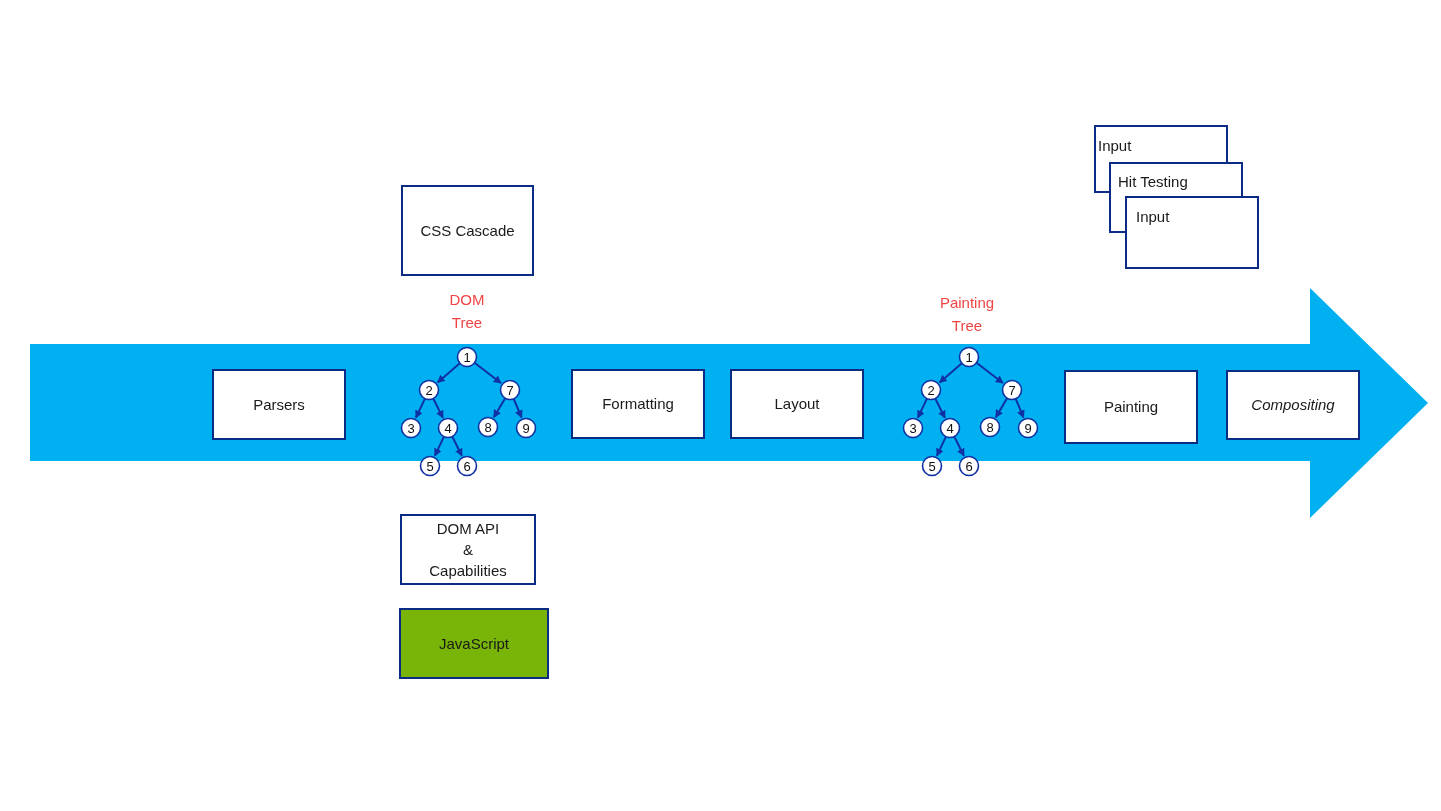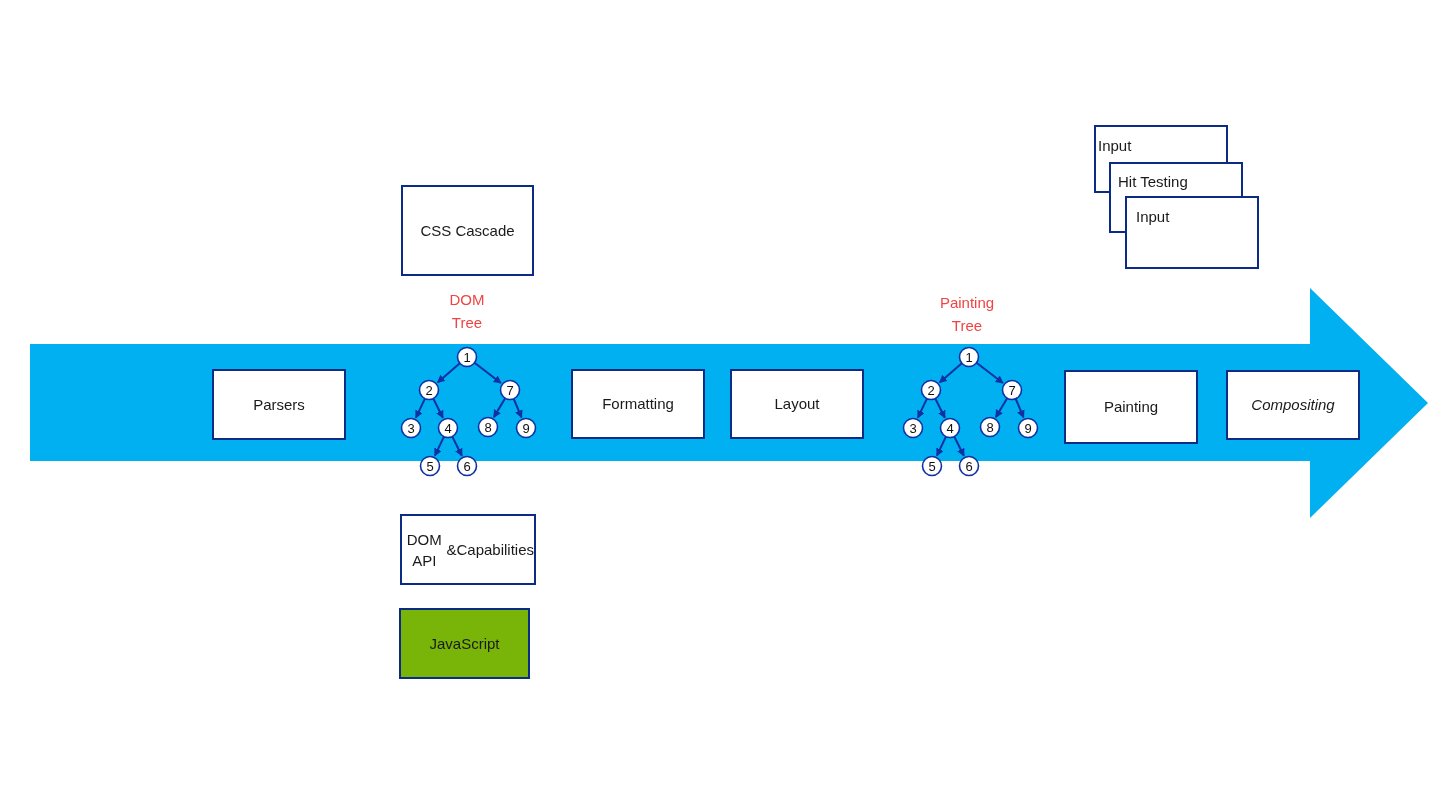--- a/index.html
+++ b/index.html
@@ -19,22 +19,22 @@
   }
   
   .s0{left:48px;top:368px;width:135px;height:69px;}
   .s1{left:212px;top:369px;width:134px;height:71px;}
   .s2{left:571px;top:369px;width:134px;height:70px;}
   .s3{left:730px;top:369px;width:134px;height:70px;}
   .s4{left:1064px;top:370px;width:134px;height:74px;}
   .s5{left:1226px;top:370px;width:134px;height:70px;font-style:italic;}
   
   .css-cascade{left:401px;top:185px;width:133px;height:91px;}
-  .dom-api{left:400px;top:514px;width:136px;height:71px;flex-direction:row;line-height:21px;}
-  .javascript{left:399px;top:608px;width:131px;height:71px;background:#79b408;}
+  .dom-api{left:400px;top:514px;width:136px;height:71px;flex-direction:column;line-height:21px;}
+  .javascript{left:399px;top:608px;width:150px;height:71px;background:#79b408;}
   
   .tree-title{position:absolute;width:120px;text-align:center;font-size:15px;line-height:23px;color:#ef4444;}
   .title-dom{left:407px;top:288px;}
   .title-display{left:907px;top:291px;}
   
   .stack-box{
     position:absolute;background:#ffffff;border:2px solid var(--border);
     box-sizing:border-box;font-size:15px;
   }
   .t0{left:1094px;top:125px;width:134px;height:68px;padding:10px 0 0 2px;}

